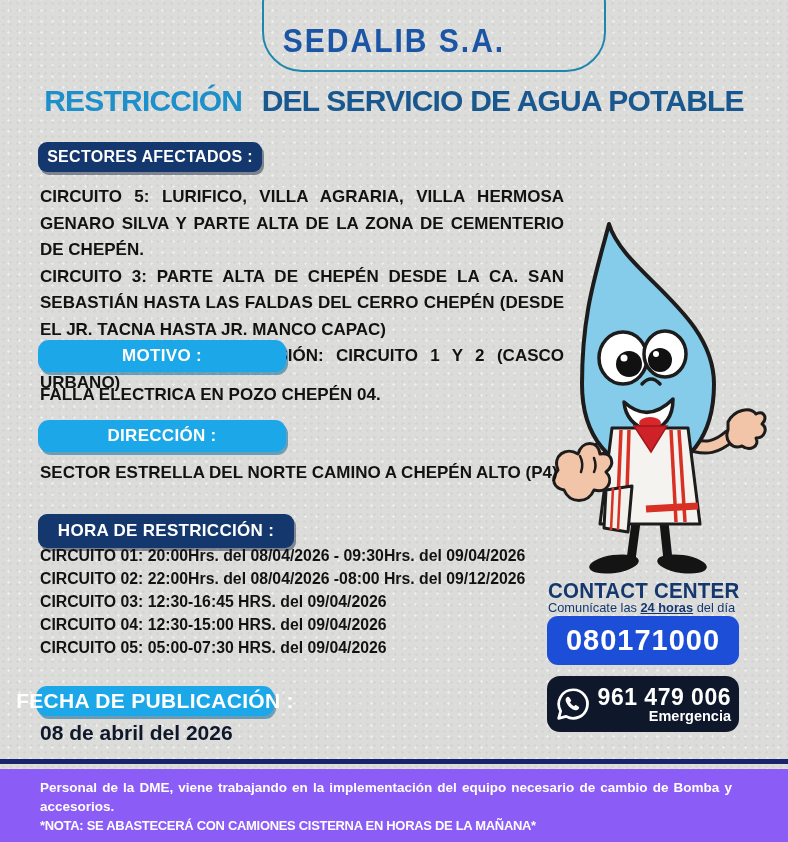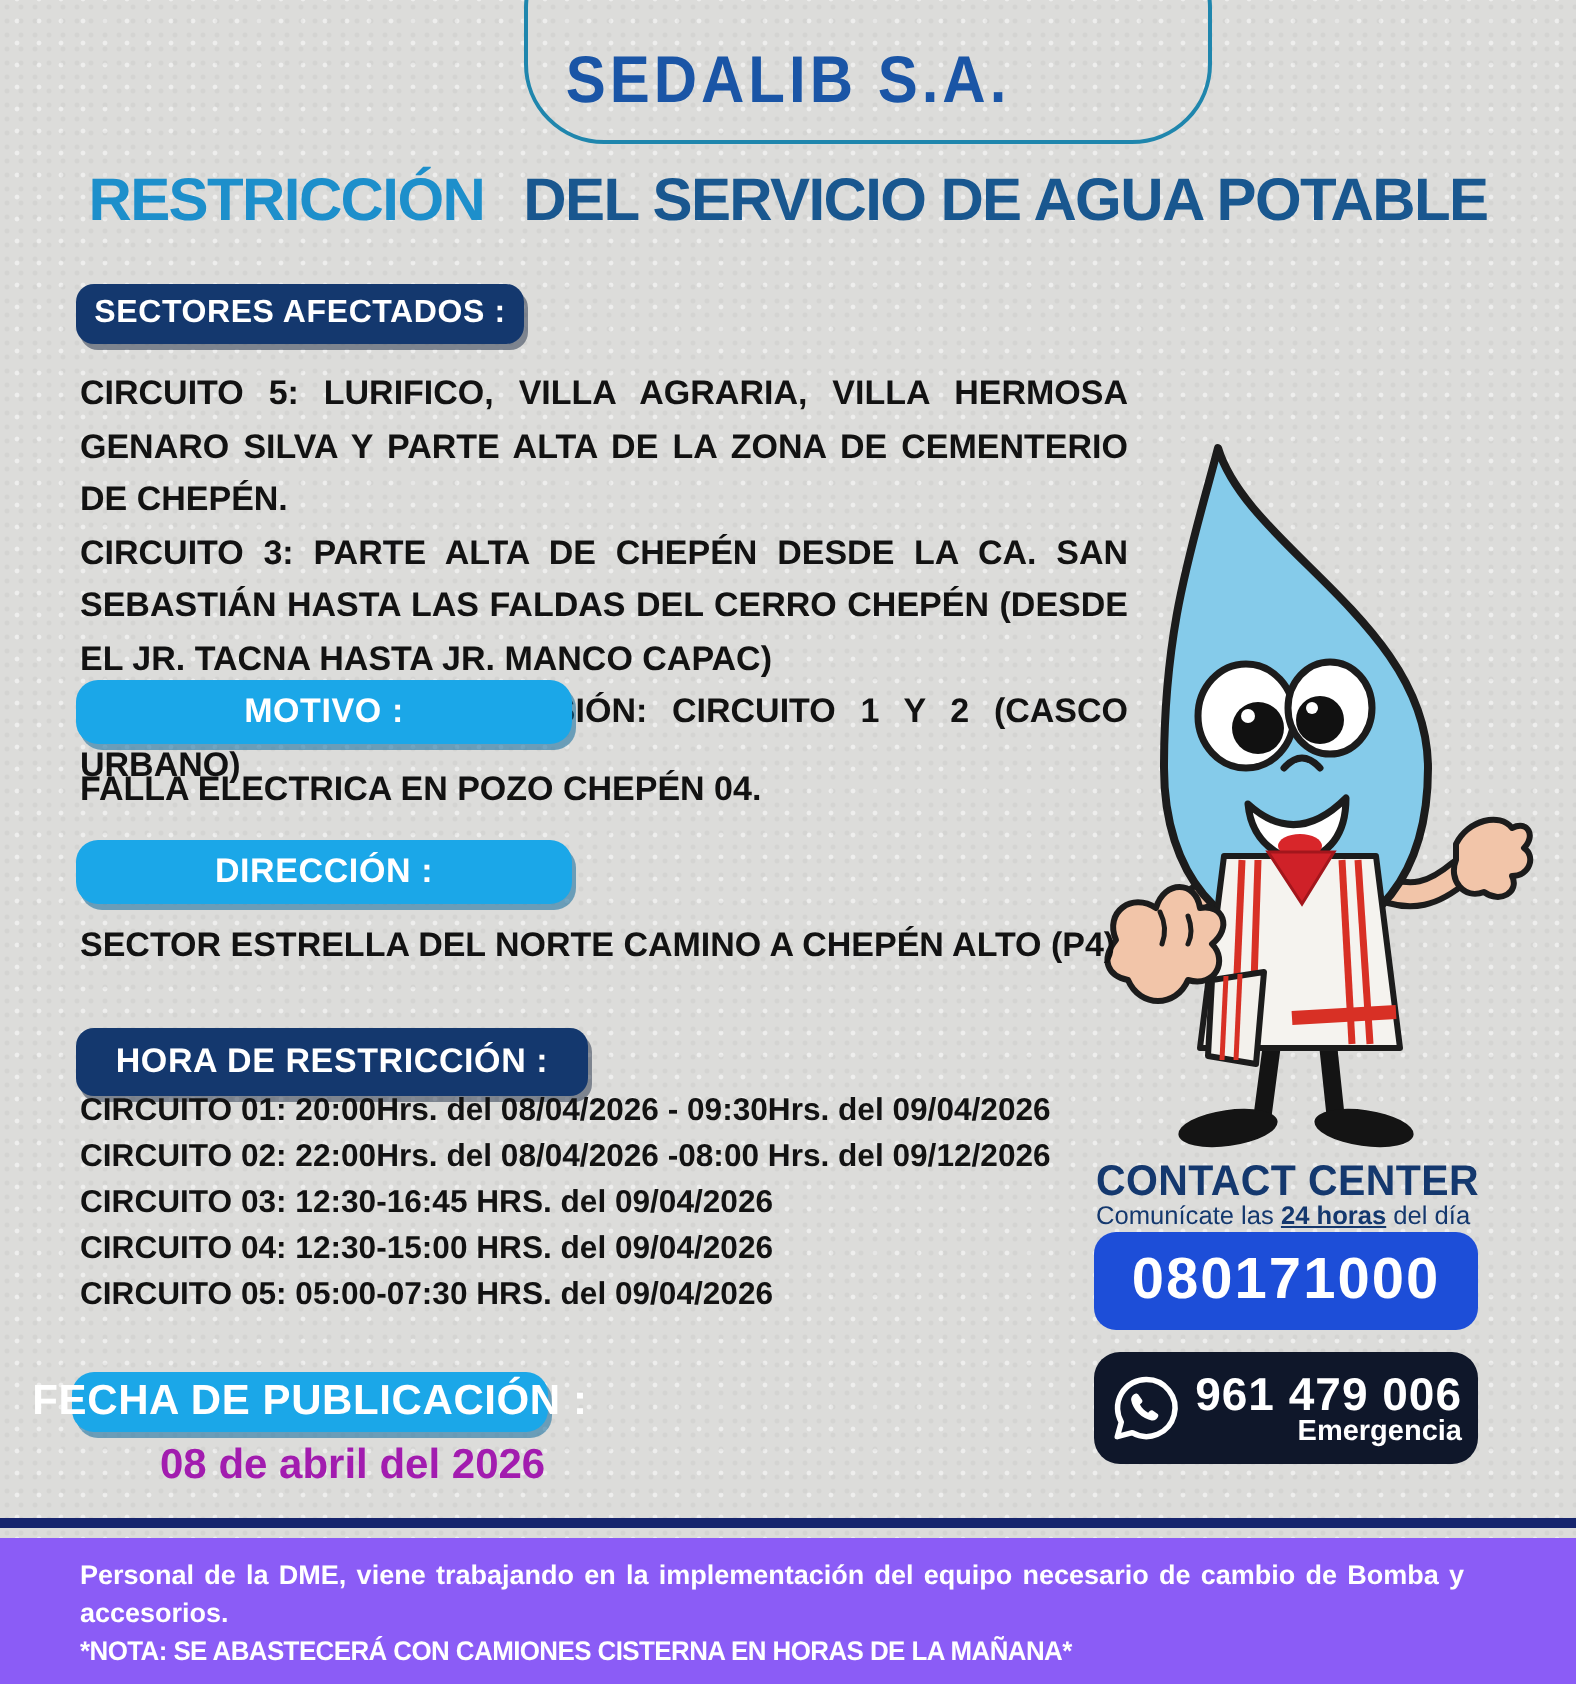--- a/index.html
+++ b/index.html
@@ -73,21 +73,21 @@
     color:#fff; font-size:29px; font-weight:700; letter-spacing:1px; }
 
   .wa-pill{ left:547px; top:676px; width:192px; height:56px;
     background:#0f172a; border-radius:13px;
     display:flex; align-items:center; padding:4px 8px 4px 7px; color:#fff; }
   .wa-icon{ flex:0 0 38px; height:38px; }
   .wa-col{ flex:1; display:flex; flex-direction:column; align-items:flex-end; }
   .wa-number{ font-size:23px; font-weight:700; letter-spacing:.5px; line-height:24px; white-space:nowrap; }
   .wa-label{ font-size:14.5px; font-weight:700; line-height:15px; }
 
-  .fecha-date{ left:40px; top:721px; font-size:21px; font-weight:700; color:#a21caf;margin-left:40px; }
+  .fecha-date{ left:40px; top:721px; font-size:21px; font-weight:700; color:#0f172a; }
 
   
   .footer-rule{ left:0; top:759px; width:788px; height:5px; background:#16246d; }
   .footer-bar{ left:0; top:769px; width:788px; height:73px; background:#8b5cf6;
     padding:9px 40px 0 40px; }
   .footer-line1{ width:692px; color:#fff; font-size:13.5px; font-weight:700;
     line-height:19px; text-align:justify; }
   .footer-nota{ color:#fff; font-size:13.5px; font-weight:700; line-height:19px;
     letter-spacing:-.3px; transform:scaleX(.96); transform-origin:left; white-space:nowrap; }
 

